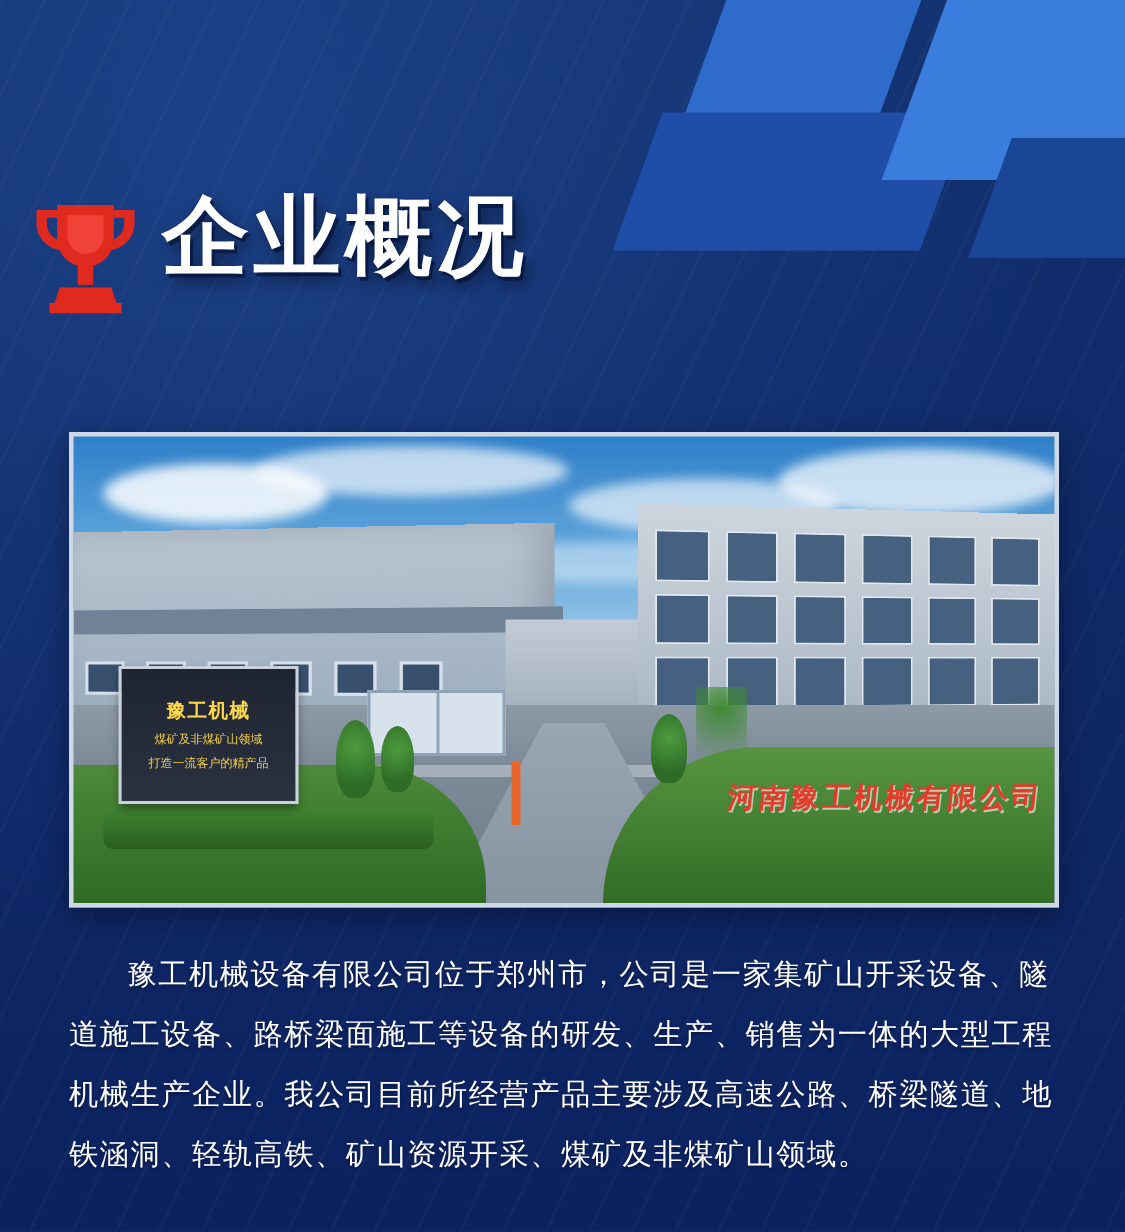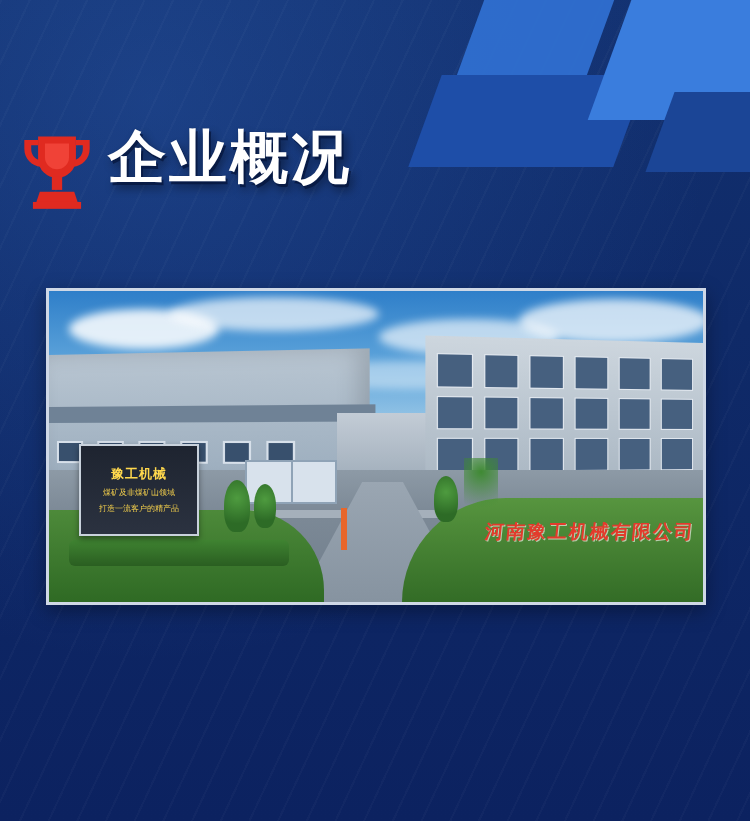--- a/index.html
+++ b/index.html
@@ -433,14 +433,15 @@
         <div class="slg">煤矿及非煤矿山领域</div>
         <div class="slg">打造一流客户的精产品</div>
       </div>
 
       <div class="sign-right">
         <span>河南豫工机械有限公司</span>
       </div>
     </div>
   </div>
 
+  <div class="body-text">豫工机械设备有限公司位于郑州市，公司是一家集矿山开采设备、隧道施工设备、路桥梁面施工等设备的研发、生产、销售为一体的大型工程机械生产企业。我公司目前所经营产品主要涉及高速公路、桥梁隧道、地铁涵洞、轻轨高铁、矿山资源开采、煤矿及非煤矿山领域。</div>
 
 </div>
 
 </body></html>

